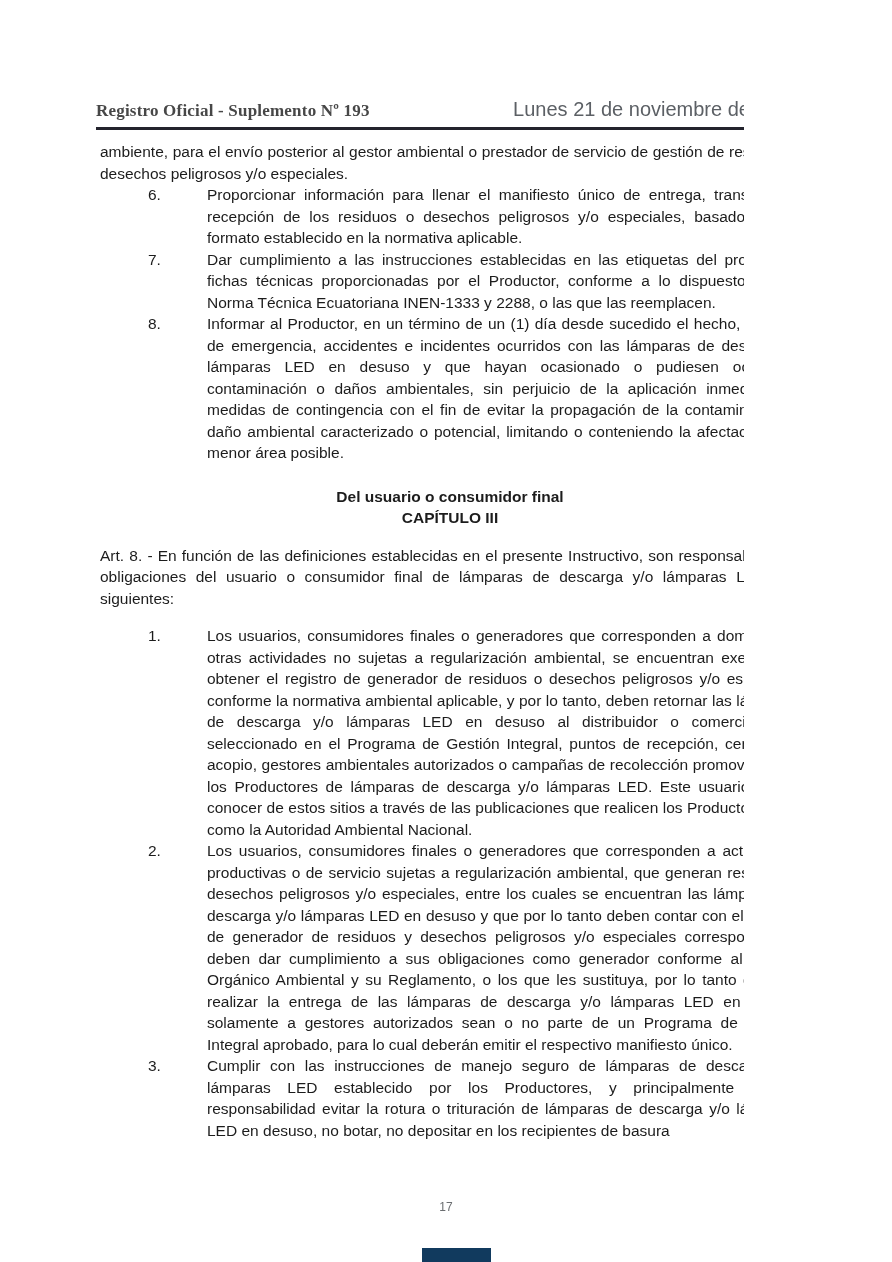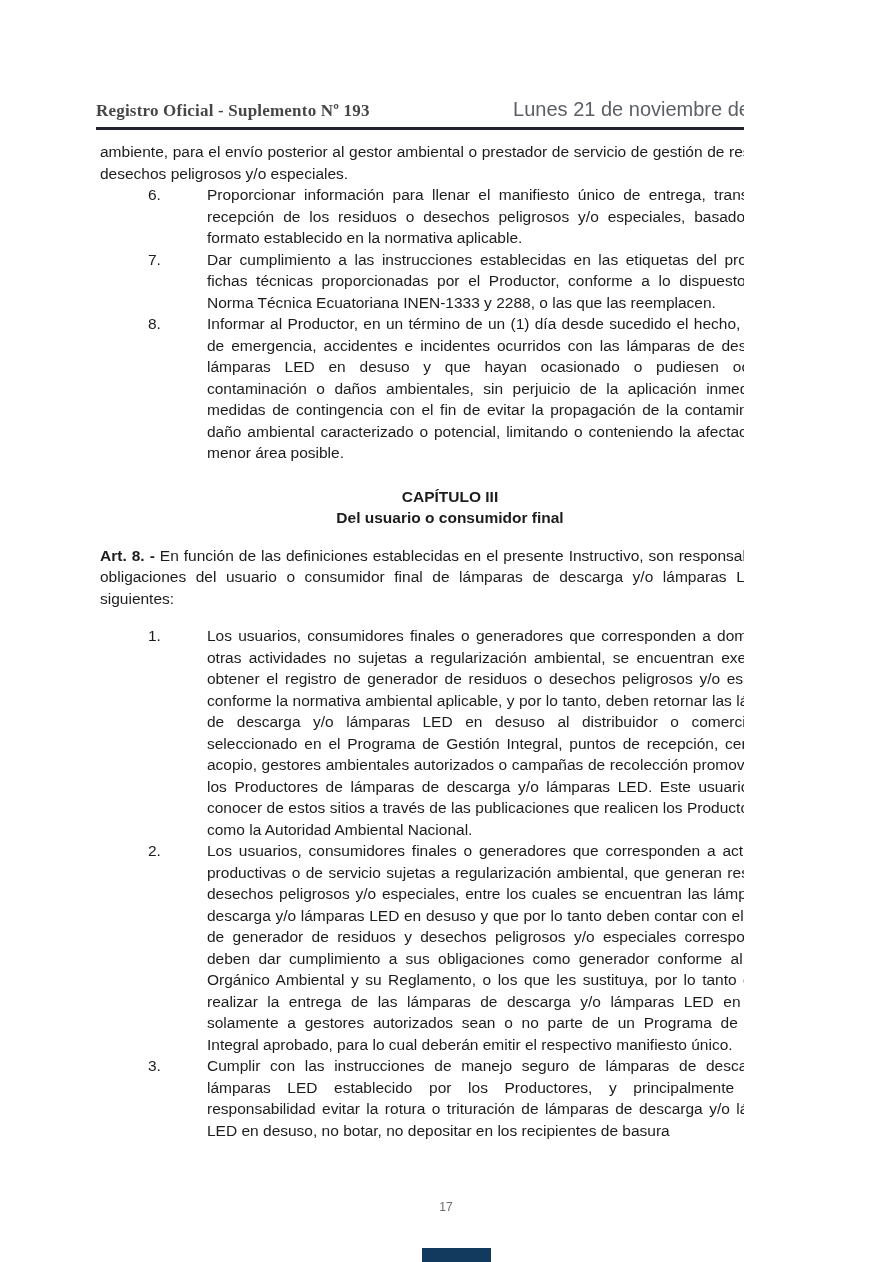--- a/index.html
+++ b/index.html
@@ -54,21 +54,21 @@
     text-align: left;
   }
   .list-item .txt { flex: 1; text-align: justify; margin-left: 27px; }
   .chapter {
     margin-top: 22px;
     margin-bottom: 16px;
     text-align: center;
     font-weight: bold;
   }
   .article { margin-bottom: 16px; }
-  .article .art-label { font-weight: bold; margin-right: 5px; }
+  .article .art-label { font-weight: normal; margin-right: 5px; }
   
   .page-number {
     position: absolute;
     left: 0;
     top: 1200px;
     width: 892px;
     text-align: center;
     font-size: 12px;
     color: #6a6d70;
   }
@@ -101,22 +101,22 @@
     <div class="list-item">
       <span class="num">7.</span>
       <span class="txt">Dar cumplimiento a las instrucciones establecidas en las etiquetas del producto y fichas técnicas proporcionadas por el Productor, conforme a lo dispuesto en las Norma Técnica Ecuatoriana INEN-1333 y 2288, o las que las reemplacen.</span>
     </div>
     <div class="list-item">
       <span class="num">8.</span>
       <span class="txt">Informar al Productor, en un término de un (1) día desde sucedido el hecho, eventos de emergencia, accidentes e incidentes ocurridos con las lámparas de descarga y lámparas LED en desuso y que hayan ocasionado o pudiesen ocasionar contaminación o daños ambientales, sin perjuicio de la aplicación inmediata de medidas de contingencia con el fin de evitar la propagación de la contaminación o daño ambiental caracterizado o potencial, limitando o conteniendo la afectación a la menor área posible.</span>
     </div>
 
     <div class="chapter">
+      <div>Del usuario o consumidor final</div>
       <div>CAPÍTULO III</div>
-      <div>Del usuario o consumidor final</div>
     </div>
 
     <p class="article" style="margin:0 0 16px 0;"><span class="art-label">Art. 8. -</span><span>En función de las definiciones establecidas en el presente Instructivo, son responsabilidad y obligaciones del usuario o consumidor final de lámparas de descarga y/o lámparas LED, las siguientes:</span></p>
 
     <div class="list-item">
       <span class="num">1.</span>
       <span class="txt">Los usuarios, consumidores finales o generadores que corresponden a domicilios u otras actividades no sujetas a regularización ambiental, se encuentran exentas de obtener el registro de generador de residuos o desechos peligrosos y/o especiales conforme la normativa ambiental aplicable, y por lo tanto, deben retornar las lámparas de descarga y/o lámparas LED en desuso al distribuidor o comercializador seleccionado en el Programa de Gestión Integral, puntos de recepción, centros de acopio, gestores ambientales autorizados o campañas de recolección promovidas por los Productores de lámparas de descarga y/o lámparas LED. Este usuario puede conocer de estos sitios a través de las publicaciones que realicen los Productores, así como la Autoridad Ambiental Nacional.</span>
     </div>
     <div class="list-item">
       <span class="num">2.</span>

